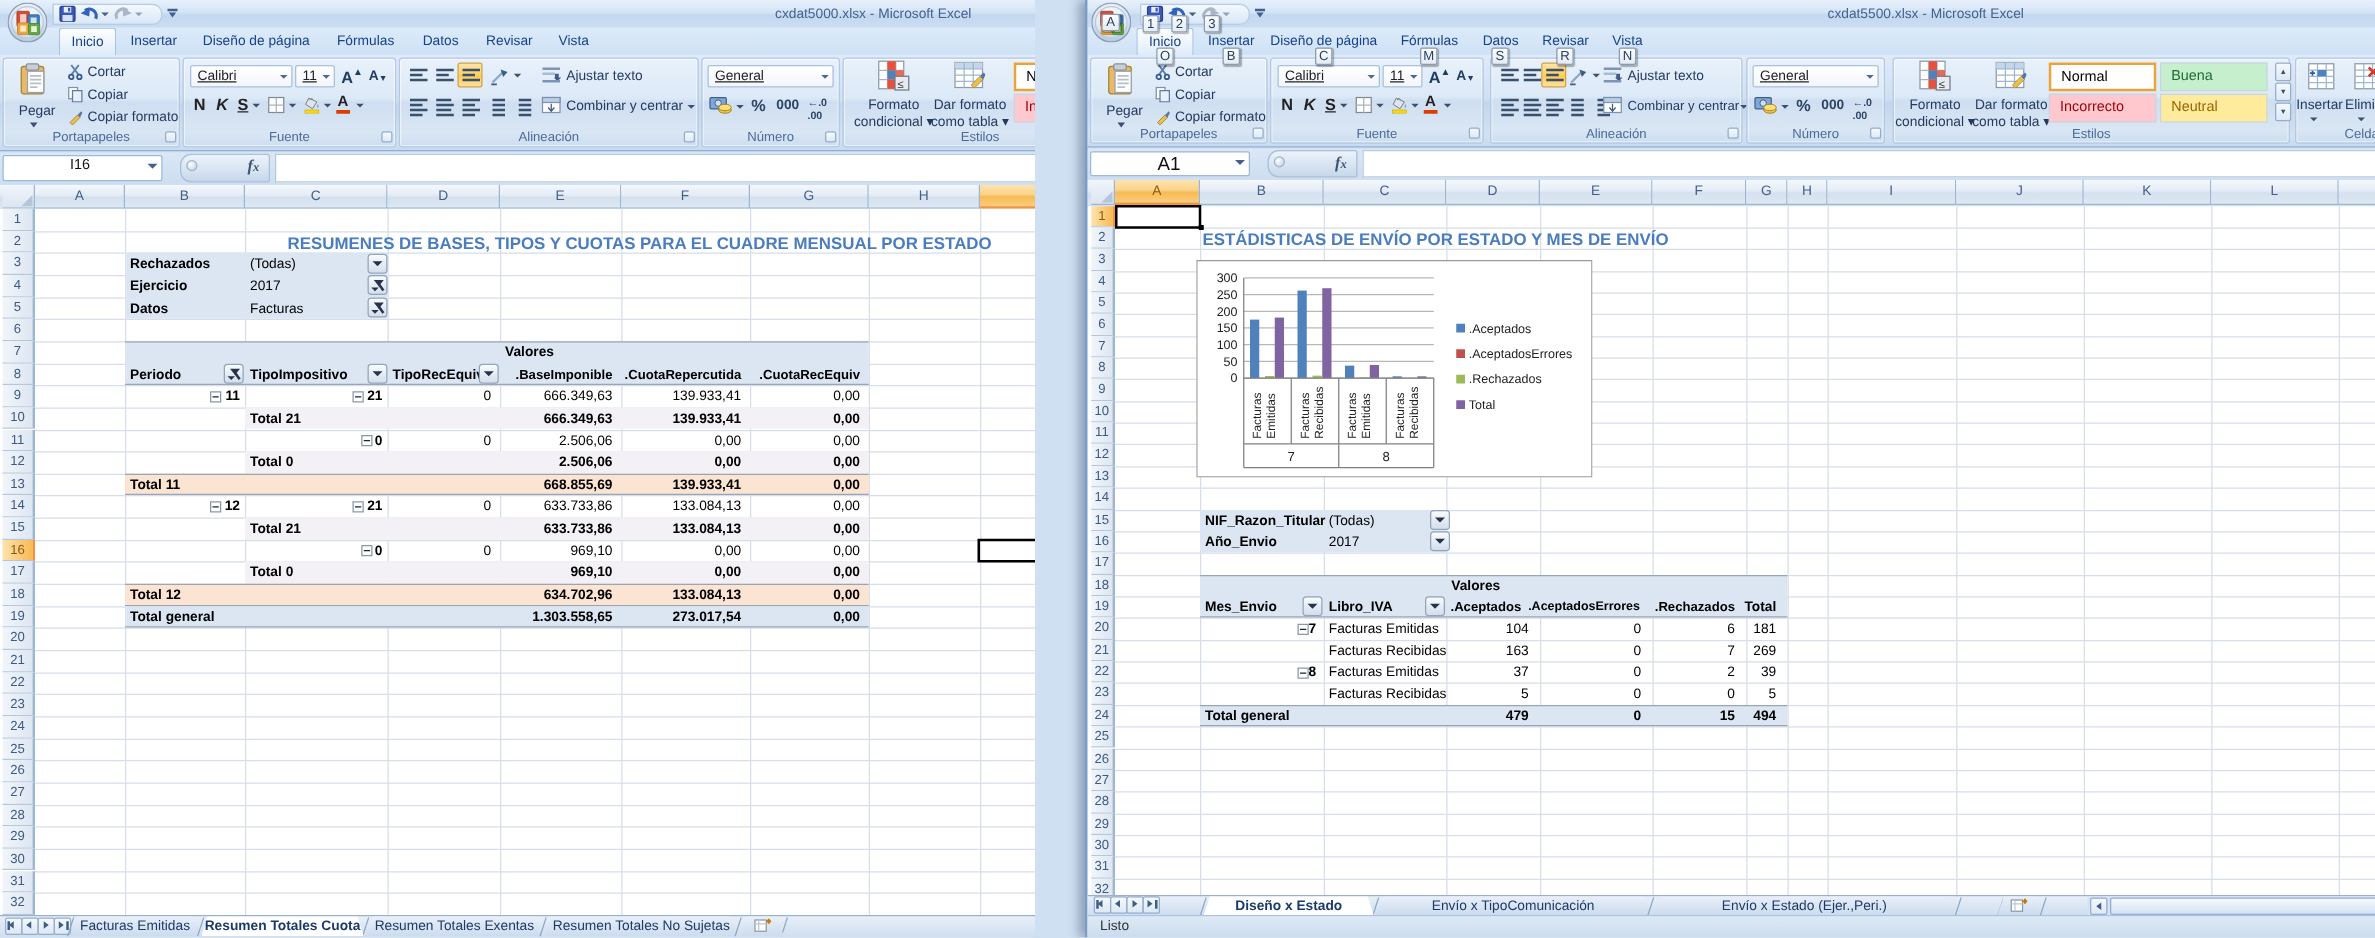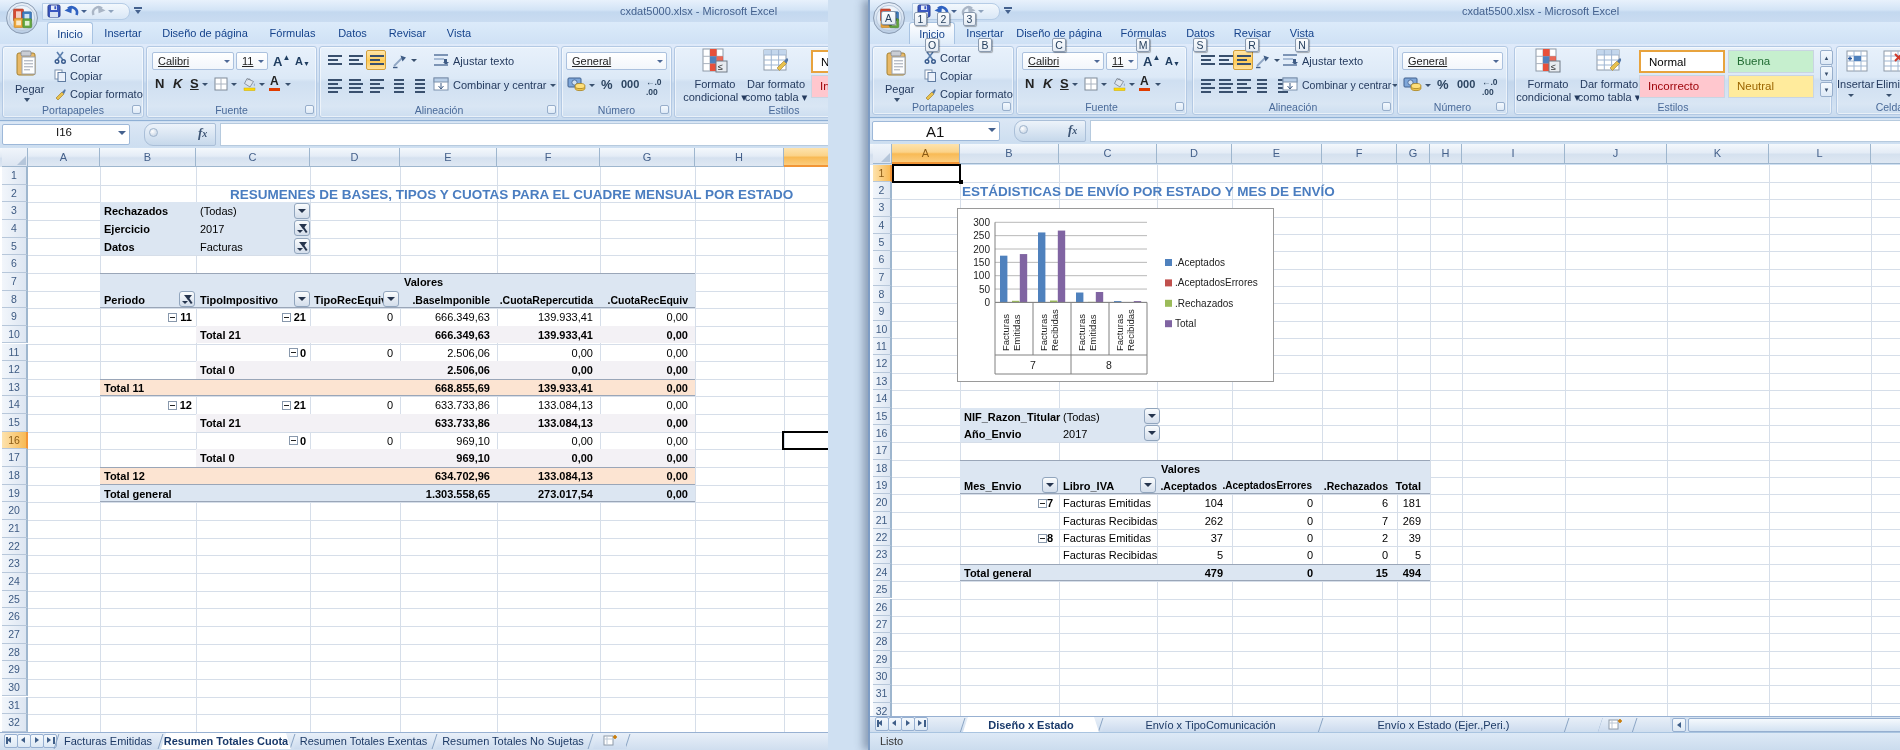--- a/index.html
+++ b/index.html
@@ -949,21 +949,21 @@
 <div class="mb" style="left:167.6px;top:498.84px">
       <i></i>
     </div>
     <div class="cell bold" style="right:887px;top:497.34px">7</div>
 <div class="cell" style="left:193px;top:497.34px;color:#000;">Facturas Emitidas</div>
 <div class="cell" style="right:717px;top:497.34px;color:#000;">104</div>
 <div class="cell" style="right:627px;top:497.34px;color:#000;">0</div>
 <div class="cell" style="right:552px;top:497.34px;color:#000;">6</div>
 <div class="cell" style="right:519px;top:497.34px;color:#000;">181</div>
 <div class="cell" style="left:193px;top:514.70px;color:#000;">Facturas Recibidas</div>
-<div class="cell" style="right:717px;top:514.70px;color:#000;">262</div>
+<div class="cell" style="right:717px;top:514.70px;color:#000;">163</div>
 <div class="cell" style="right:627px;top:514.70px;color:#000;">0</div>
 <div class="cell" style="right:552px;top:514.70px;color:#000;">7</div>
 <div class="cell" style="right:519px;top:514.70px;color:#000;">269</div>
 <div class="mb" style="left:167.6px;top:533.56px">
       <i></i>
     </div>
     <div class="cell bold" style="right:887px;top:532.06px">8</div>
 <div class="cell" style="left:193px;top:532.06px;color:#000;">Facturas Emitidas</div>
 <div class="cell" style="right:717px;top:532.06px;color:#000;">37</div>
 <div class="cell" style="right:627px;top:532.06px;color:#000;">0</div>

